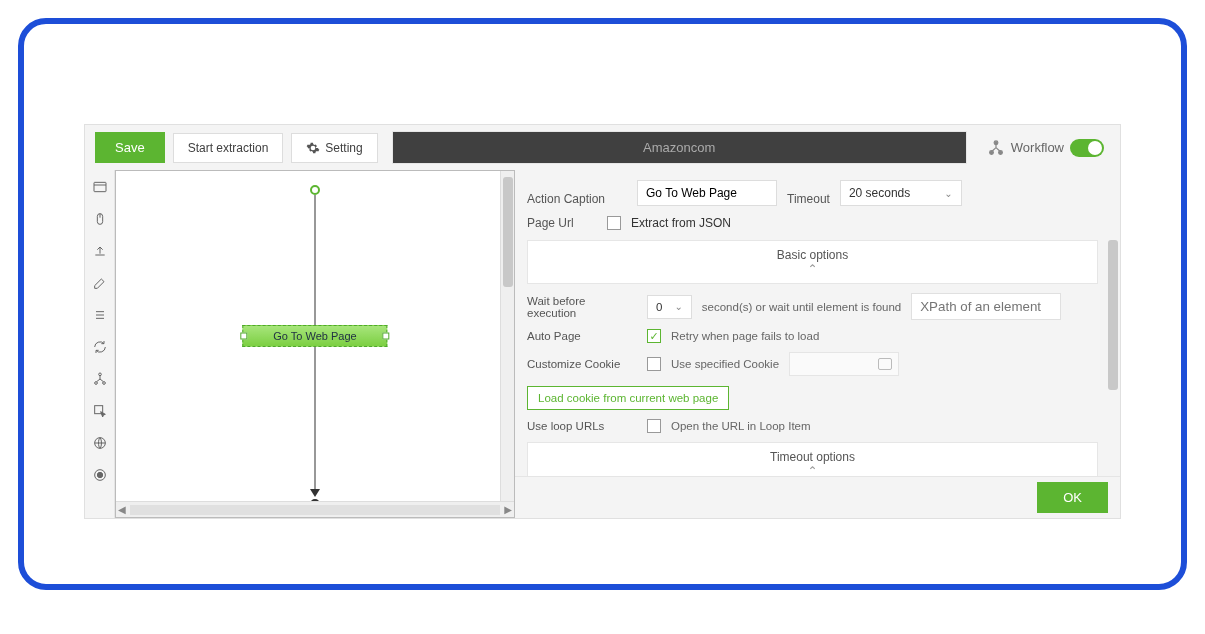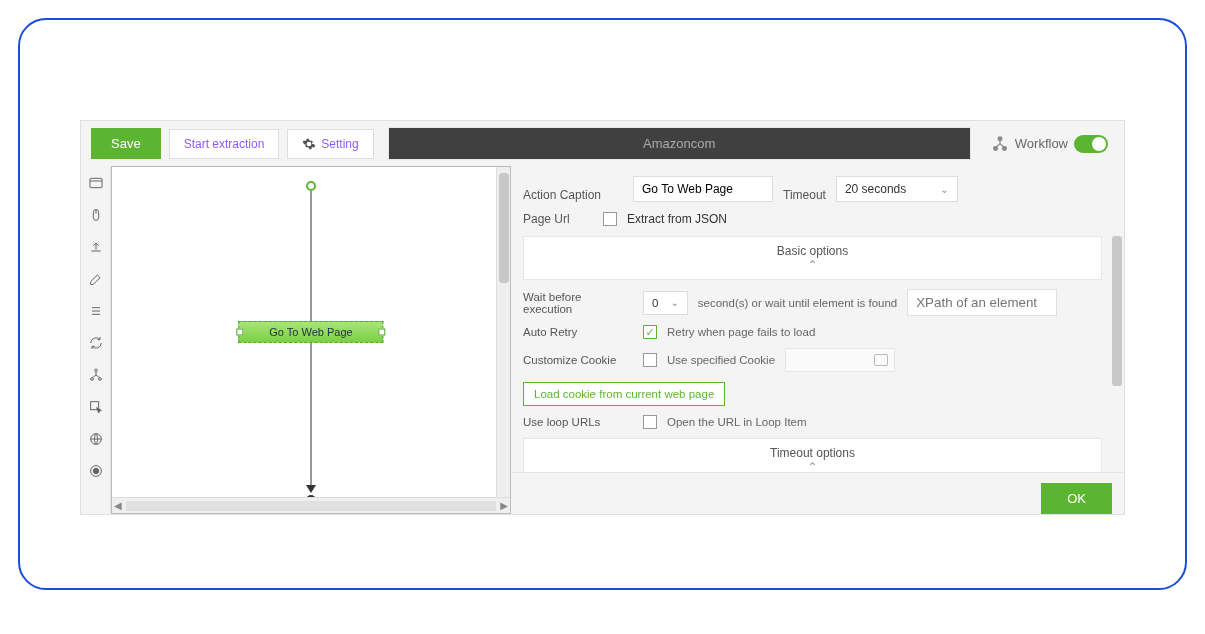--- a/index.html
+++ b/index.html
@@ -4,21 +4,21 @@
 <style>
   * { box-sizing: border-box; margin: 0; padding: 0; }
   body {
     font-family: Arial, sans-serif;
     font-size: 12px;
     color: #333;
     background: #fff;
     padding: 18px;
   }
   .outer-frame {
-    border: 2px solid #1d4ed8;
+    border: 6px solid #1d4ed8;
     border-radius: 28px;
     padding: 100px 60px 90px 60px;
     height: 572px;
     position: relative;
   }
   .app {
     background: #f4f4f4;
     border: 1px solid #e0e0e0;
     height: 395px;
     display: flex;
@@ -38,21 +38,21 @@
     padding: 8px 20px;
     cursor: pointer;
     font-size: 13px;
   }
   .btn-white {
     background: #fff;
     border: 1px solid #ddd;
     padding: 7px 14px;
     cursor: pointer;
     font-size: 12px;
-    color: #8b5cf6;
+    color: #404040;
     display: inline-flex;
     align-items: center;
     gap: 5px;
   }
   .gear-svg { width:14px; height:14px; fill:#555; }
   .titlebar {
     flex: 1;
     background: #404040;
     border: 1px solid #e6e6e6;
     text-align: center;
@@ -216,21 +216,21 @@
     display:inline-flex; align-items:center; justify-content:flex-end; padding:0 6px;
   }
   .cookie-box .exp { width:14px; height:12px; border:1px solid #bbb; border-radius:2px; }
   .green-outline-btn {
     border:1px solid #5cb531; color:#5cb531; background:#fff;
     padding:5px 10px; cursor:pointer; font-size:11.5px;
   }
   .ok-bar {
     position:absolute; left:0; right:0; bottom:0; height:42px;
     background:#f4f4f4; border-top:1px solid #e5e5e5;
-    display:flex; justify-content:flex-end; align-items:flex-end; padding:0 12px;
+    display:flex; justify-content:flex-end; align-items:center; padding:0 12px;
   }
   .ok-btn {
     background:#5cb531; color:#fff; border:none;
     padding:8px 26px; cursor:pointer; font-size:13px;
   }
 </style>
 </head>
 <body>
 
 <div class="outer-frame">
@@ -369,21 +369,21 @@
         <span class="sublabel">Wait before execution</span>
         <div class="sel-box" style="gap:12px">
           <span>0</span>
           <span class="chev">⌄</span>
         </div>
         <span>second(s)  or wait until element is found</span>
         <input class="muted-input" placeholder="XPath of an element" style="">
       </div>
 
       <div class="subrow">
-        <span class="sublabel">Auto Retry</span>
+        <span class="sublabel">Auto Page</span>
         <span class="chk on"></span>
         <span>Retry when page fails to load</span>
       </div>
 
       <div class="subrow">
         <span class="sublabel">Customize Cookie</span>
         <span class="chk"></span>
         <span>Use specified Cookie</span>
         <span class="cookie-box">
                 <span class="exp"></span>

